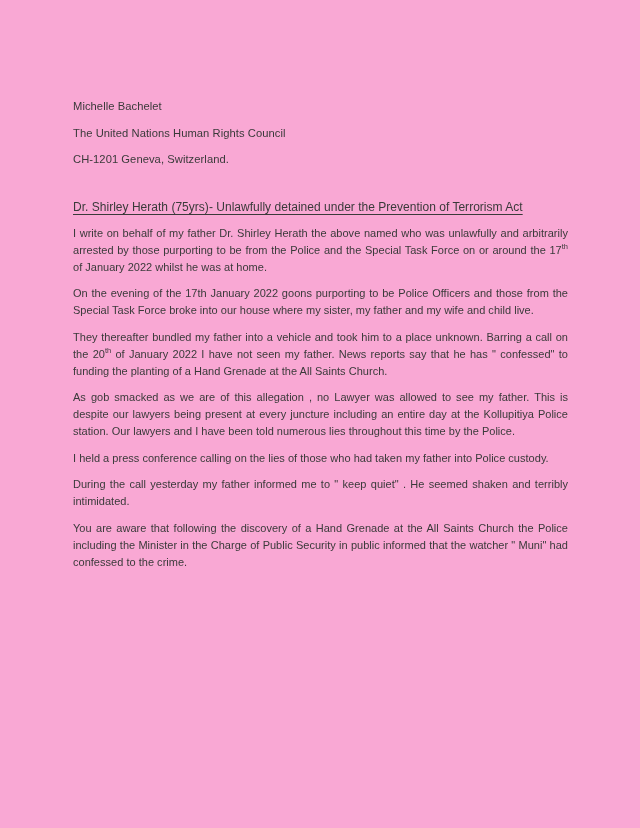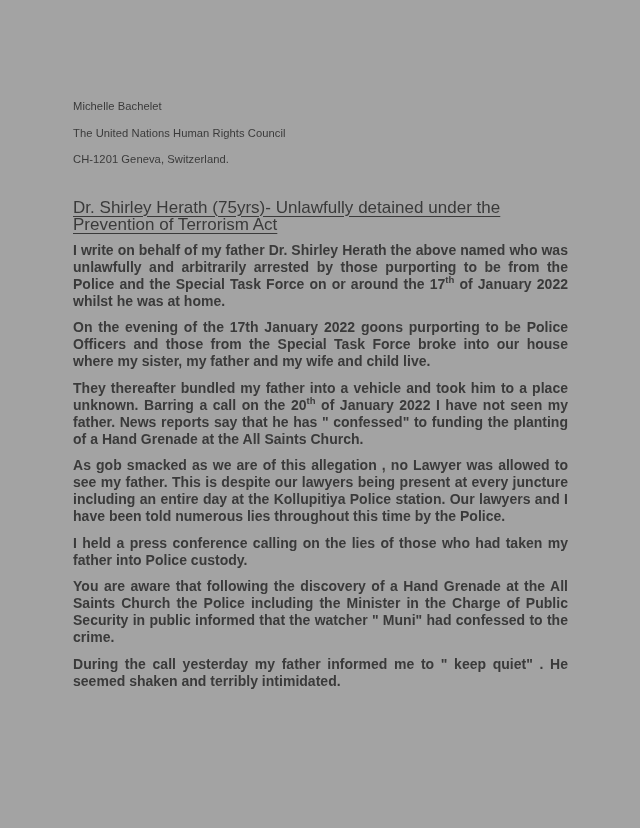--- a/index.html
+++ b/index.html
@@ -14,21 +14,21 @@
     overflow: hidden;
     font-family: "Liberation Sans", sans-serif;
     color: #3a3a3a;
     -webkit-font-smoothing: antialiased;
   }
 
   .page {
     position: relative;
     width: 640px;
     height: 828px;
-    background: #a3a3a3;
+    background: #f9a8d4;
     box-sizing: border-box;
     padding-left: 32px;
   }
 
   .doc-body {
     position: absolute;
     left: 73px;
     top: 98px;
     width: 495px;
   }
@@ -43,40 +43,39 @@
     margin: 0 0 9.5px 0;
     text-align: left;
     letter-spacing: 0.06px;
   }
 
   .heading-gap {
     height: 21px;
   }
 
   .doc-heading {
-    font-size: 17px;
+    font-size: 12px;
     line-height: 17px;
     margin: 0 0 9px 0;
     text-align: left;
     letter-spacing: 0.02px;
   }
   .doc-heading .ul {
     text-decoration: underline;
     text-underline-offset: 2.5px;
     text-decoration-thickness: 1px;
   }
 
   p.para {
-    font-size: 14px;
+    font-size: 11px;
     line-height: 17px;
     margin: 0 0 9.5px 0;
     text-align: justify;
     text-justify: inter-word;
     letter-spacing: 0.02px;
-    font-weight: bold;
   }
   p.para:last-child {
     margin-bottom: 0;
   }
 
   sup {
     font-size: 0.68em;
     vertical-align: super;
     line-height: 0;
   }
@@ -98,18 +97,18 @@
     <div class="doc-heading">
       <span class="ul">Dr. Shirley Herath (75yrs)- Unlawfully detained  under the Prevention of Terrorism Act</span>
     </div>
 
     <div id="paragraphs-container">
         <p class="para">I write on behalf of my father Dr. Shirley Herath the above named who was unlawfully and arbitrarily arrested by those purporting to be from the Police and the Special Task Force on or around the 17<sup>th</sup> of January 2022 whilst he was at home.</p>
         <p class="para">On the evening of the 17th January 2022 goons purporting to be Police Officers and those from the Special Task Force broke into our house where my sister, my father and my wife and child live.</p>
         <p class="para">They thereafter bundled my father into a vehicle and took him to a place unknown. Barring a call on the 20<sup>th</sup> of January 2022 I have not seen my father. News reports say that he has " confessed" to funding the planting of a Hand Grenade at the All Saints Church.</p>
         <p class="para">As gob smacked as we are of this allegation , no Lawyer was allowed to see my father. This is despite our lawyers being present at every juncture including an entire day at the Kollupitiya Police station. Our lawyers and I have been told numerous lies throughout this time by the Police.</p>
         <p class="para">I held a press conference calling on the lies of those who had taken my father into Police custody.</p>
+        <p class="para">During the call yesterday my father informed me to " keep quiet" . He seemed shaken and terribly intimidated.</p>
         <p class="para">You are aware that following the discovery of a Hand Grenade at the All Saints Church the Police including the Minister in the Charge of Public Security in public informed that the watcher " Muni" had confessed to the crime.</p>
-        <p class="para">During the call yesterday my father informed me to " keep quiet" . He seemed shaken and terribly intimidated.</p>
       </div>
 
   </div>
 </div>
 
 </body></html>

